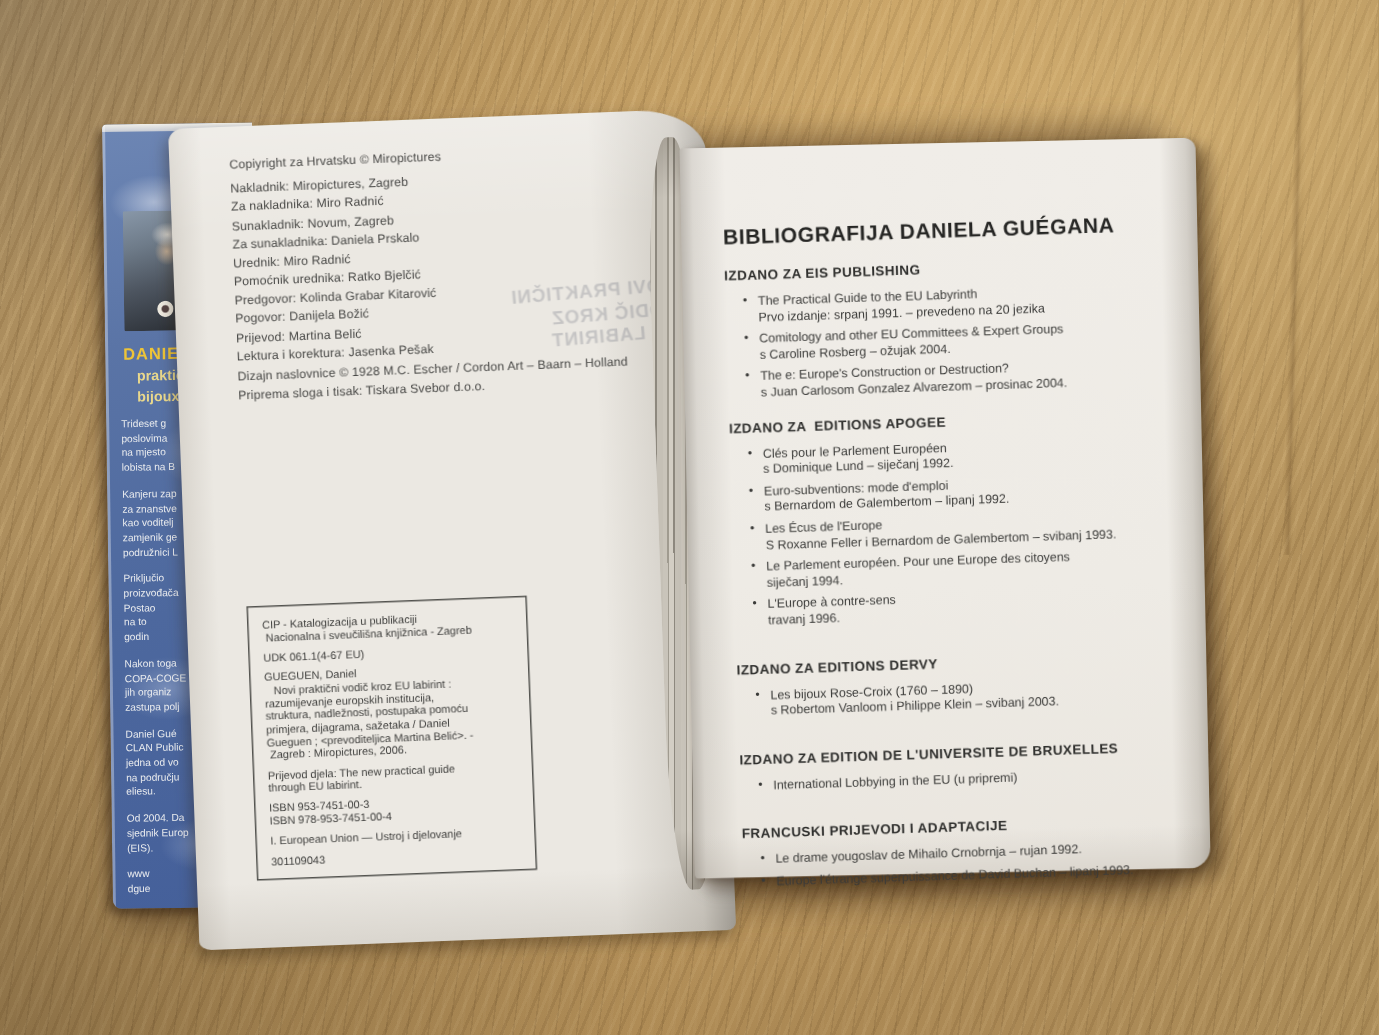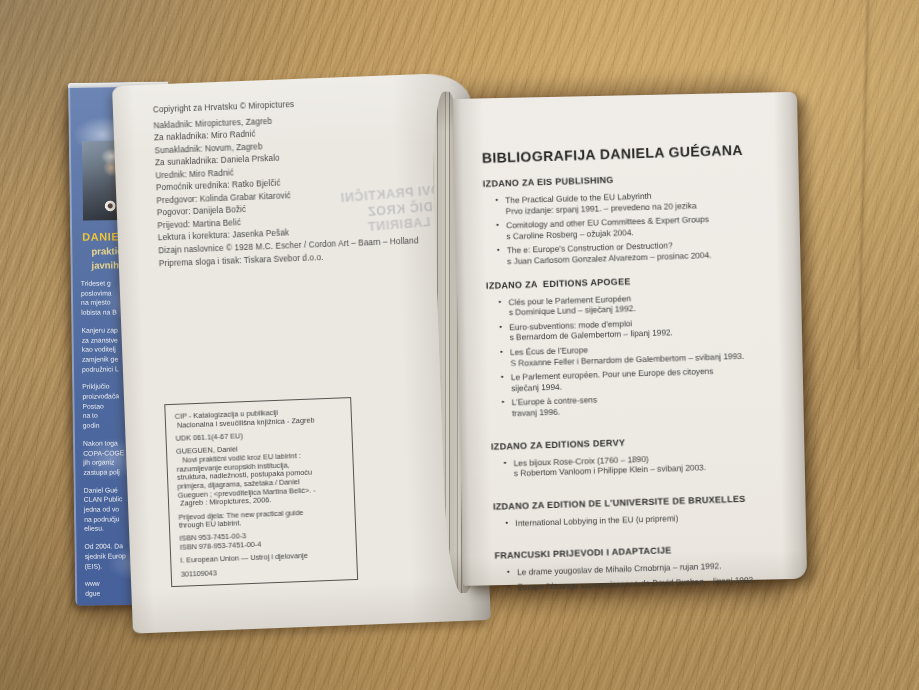--- a/index.html
+++ b/index.html
@@ -150,21 +150,21 @@
 
   <div class="cover">
     <div class="cover-top-edge"></div>
     <div class="cover-left-hl"></div>
     <div class="author-photo">
       <div class="photo-pin"></div>
     </div>
     <div class="cover-author">DANIEL</div>
     <div class="cover-subs" id="cover-subs">
         <div class="cover-sub">praktič</div>
-        <div class="cover-sub">javnih</div>
+        <div class="cover-sub">bijoux</div>
       </div>
     <div class="cover-paras" id="cover-paras">
         <div class="cover-para">
           <div class="cover-para-line">Trideset g</div>
           <div class="cover-para-line">poslovima</div>
           <div class="cover-para-line">na mjesto</div>
           <div class="cover-para-line">lobista na B</div>
         </div>
         <div class="cover-para">
           <div class="cover-para-line">Kanjeru zap</div>

